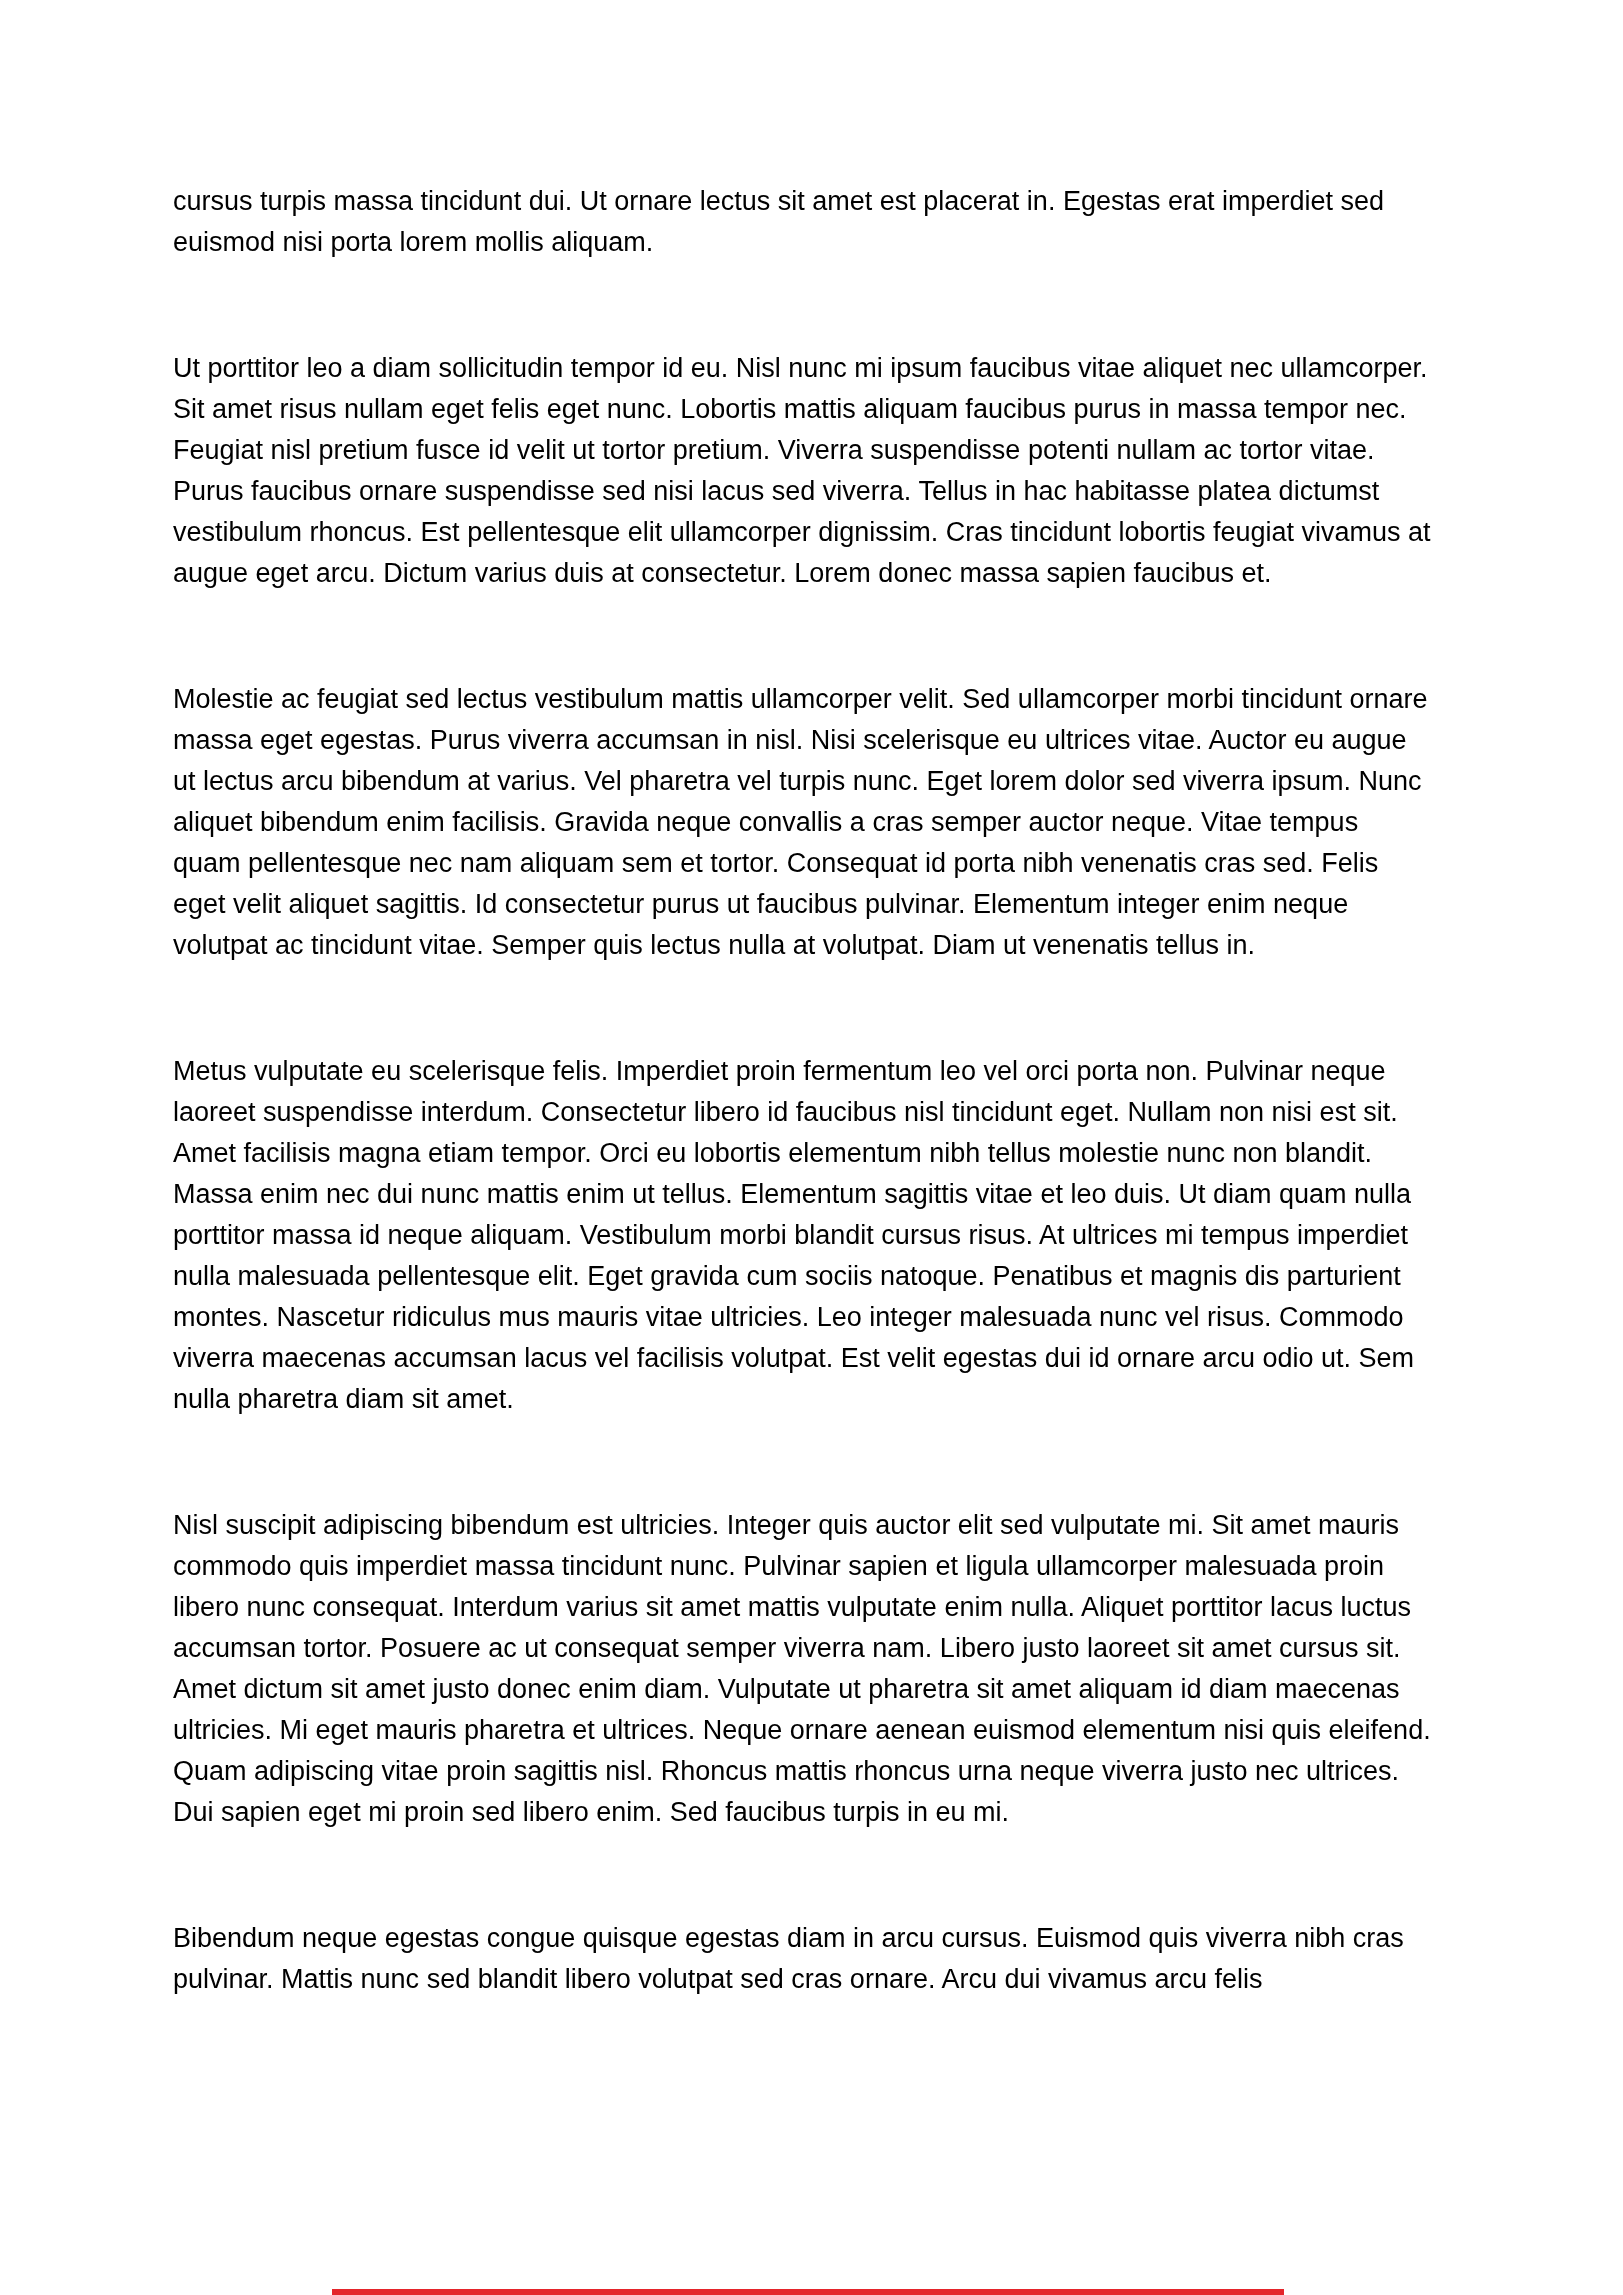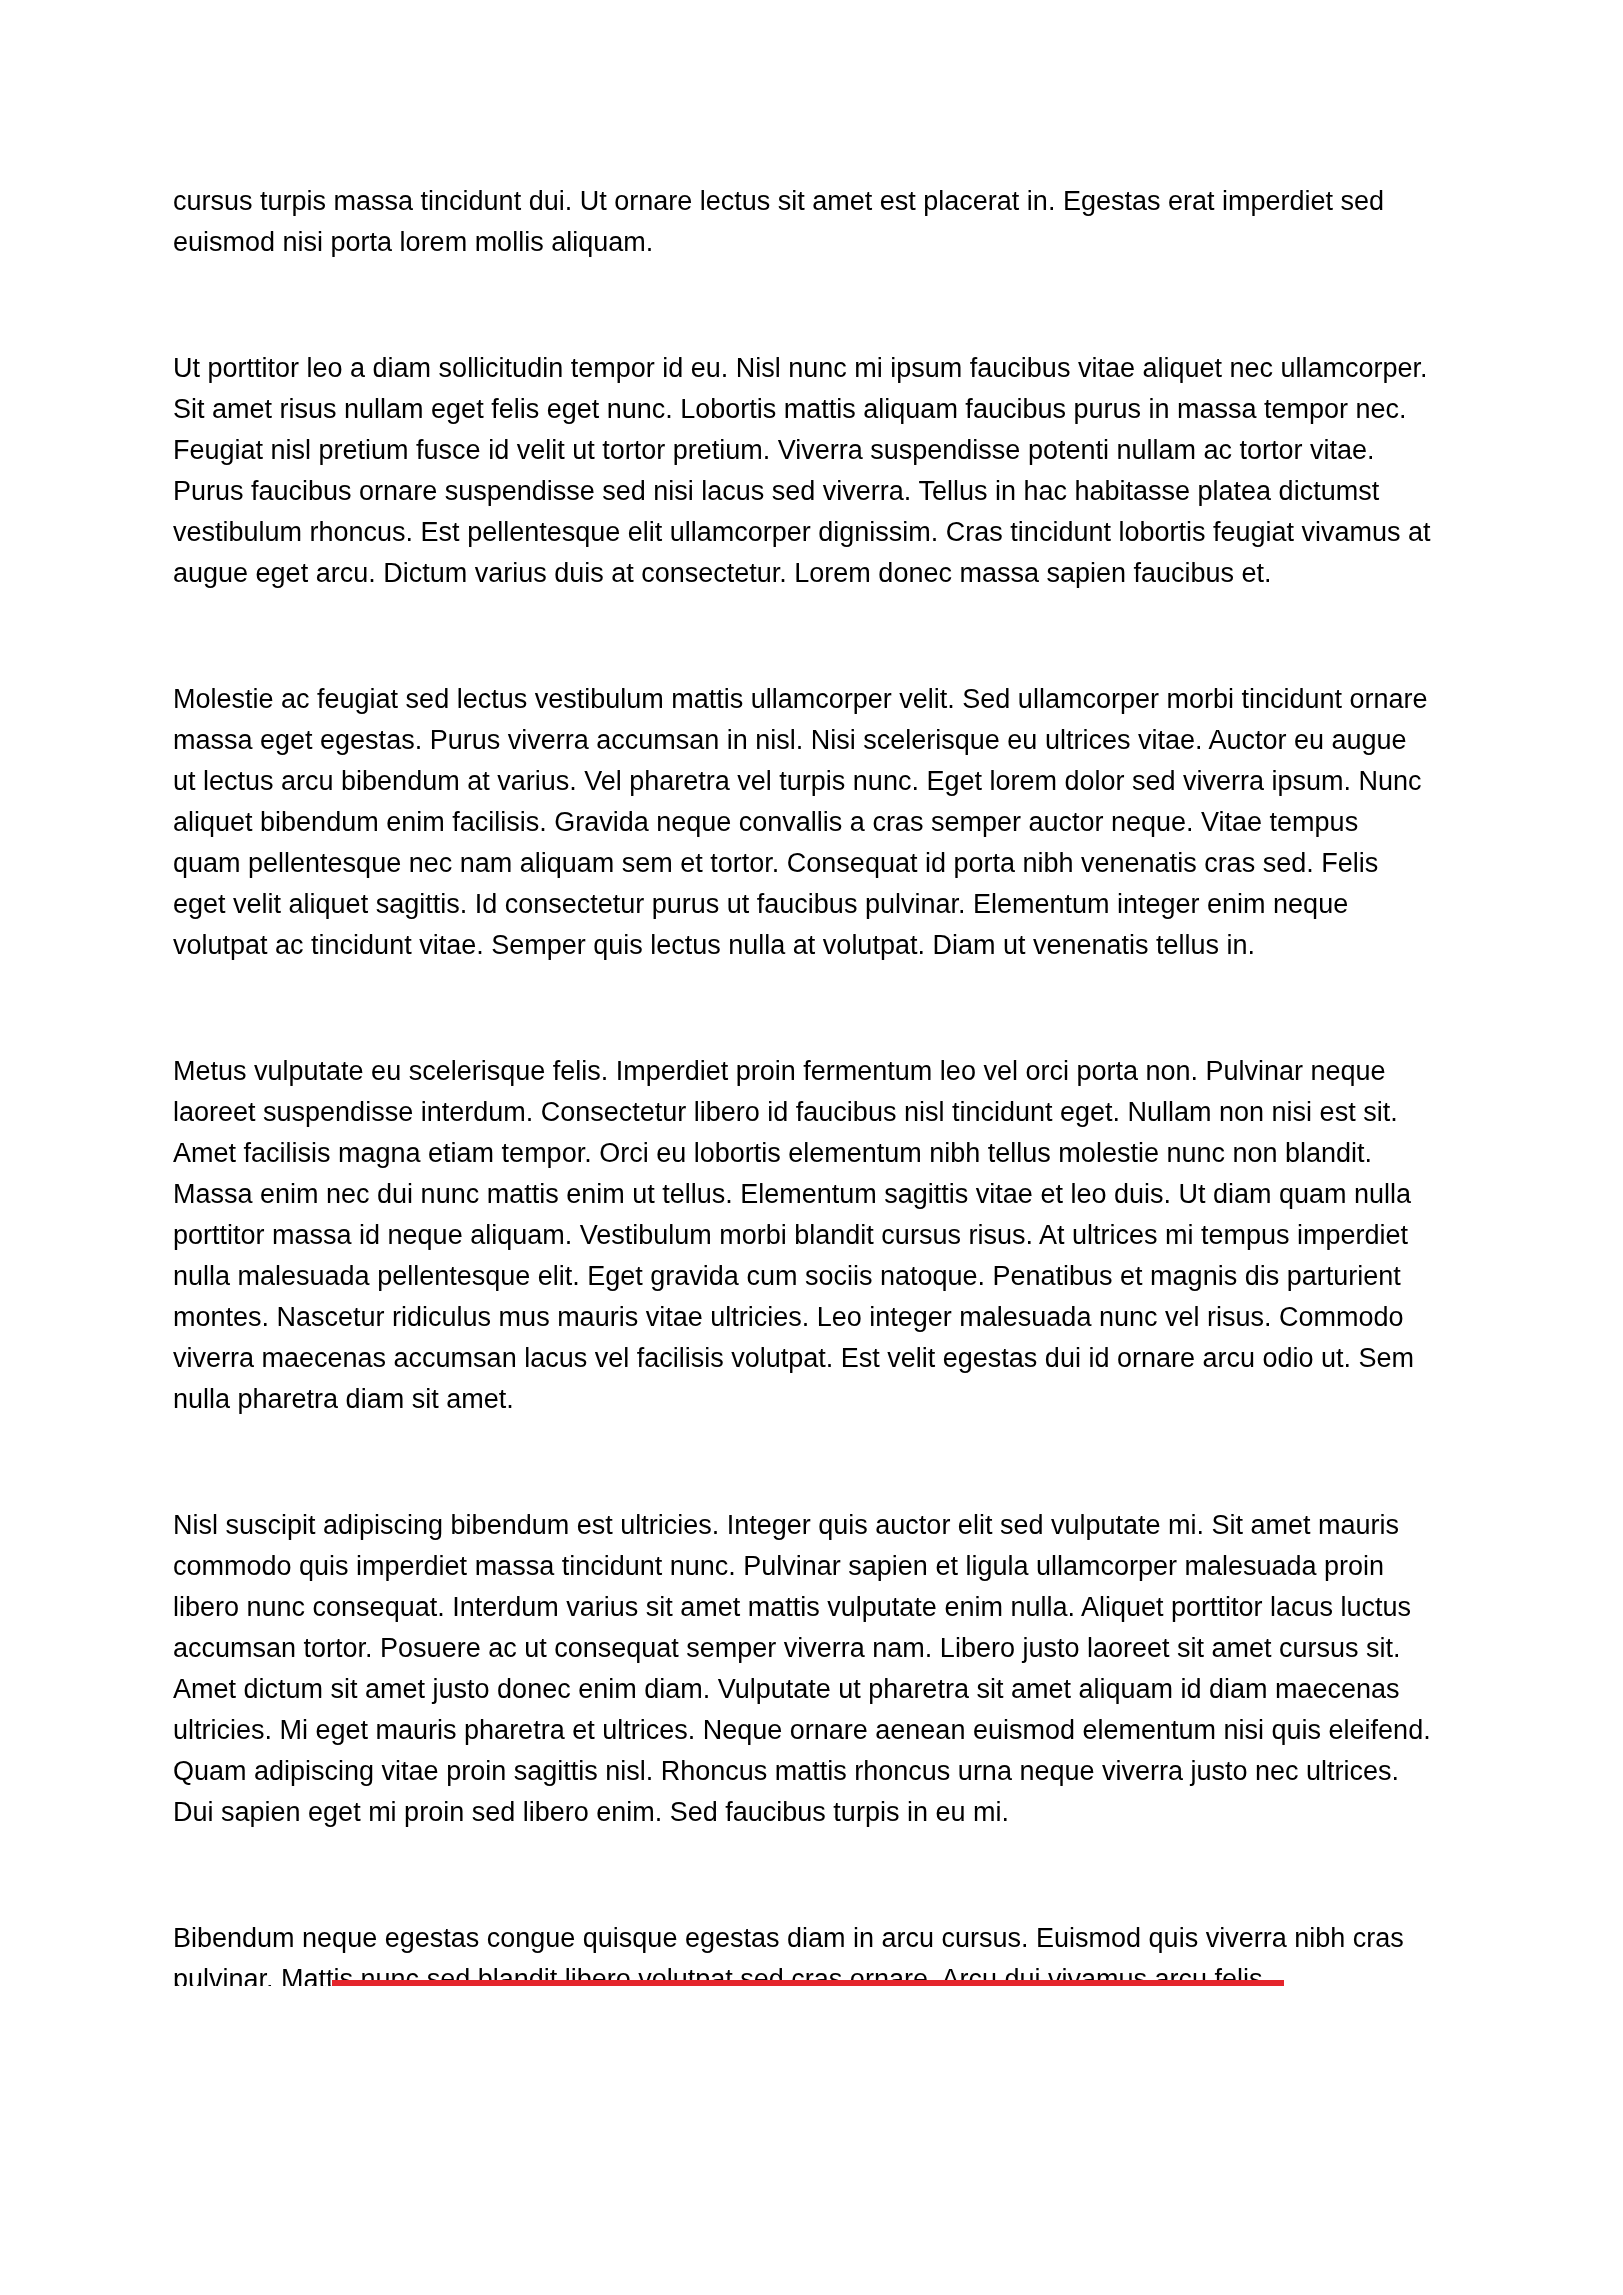--- a/index.html
+++ b/index.html
@@ -3,21 +3,21 @@
 <meta charset="utf-8">
 <style>
   html, body {
     margin: 0;
     padding: 0;
     background: #ffffff;
   }
   .page {
     position: relative;
     width: 1623px;
-    height: 1986px;
+    height: 2295px;
     background: #ffffff;
     overflow: hidden;
     font-family: "Liberation Sans", sans-serif;
   }
   .content {
     position: absolute;
     left: 173px;
     top: 181px;
     width: 1260px;
     color: #000000;

